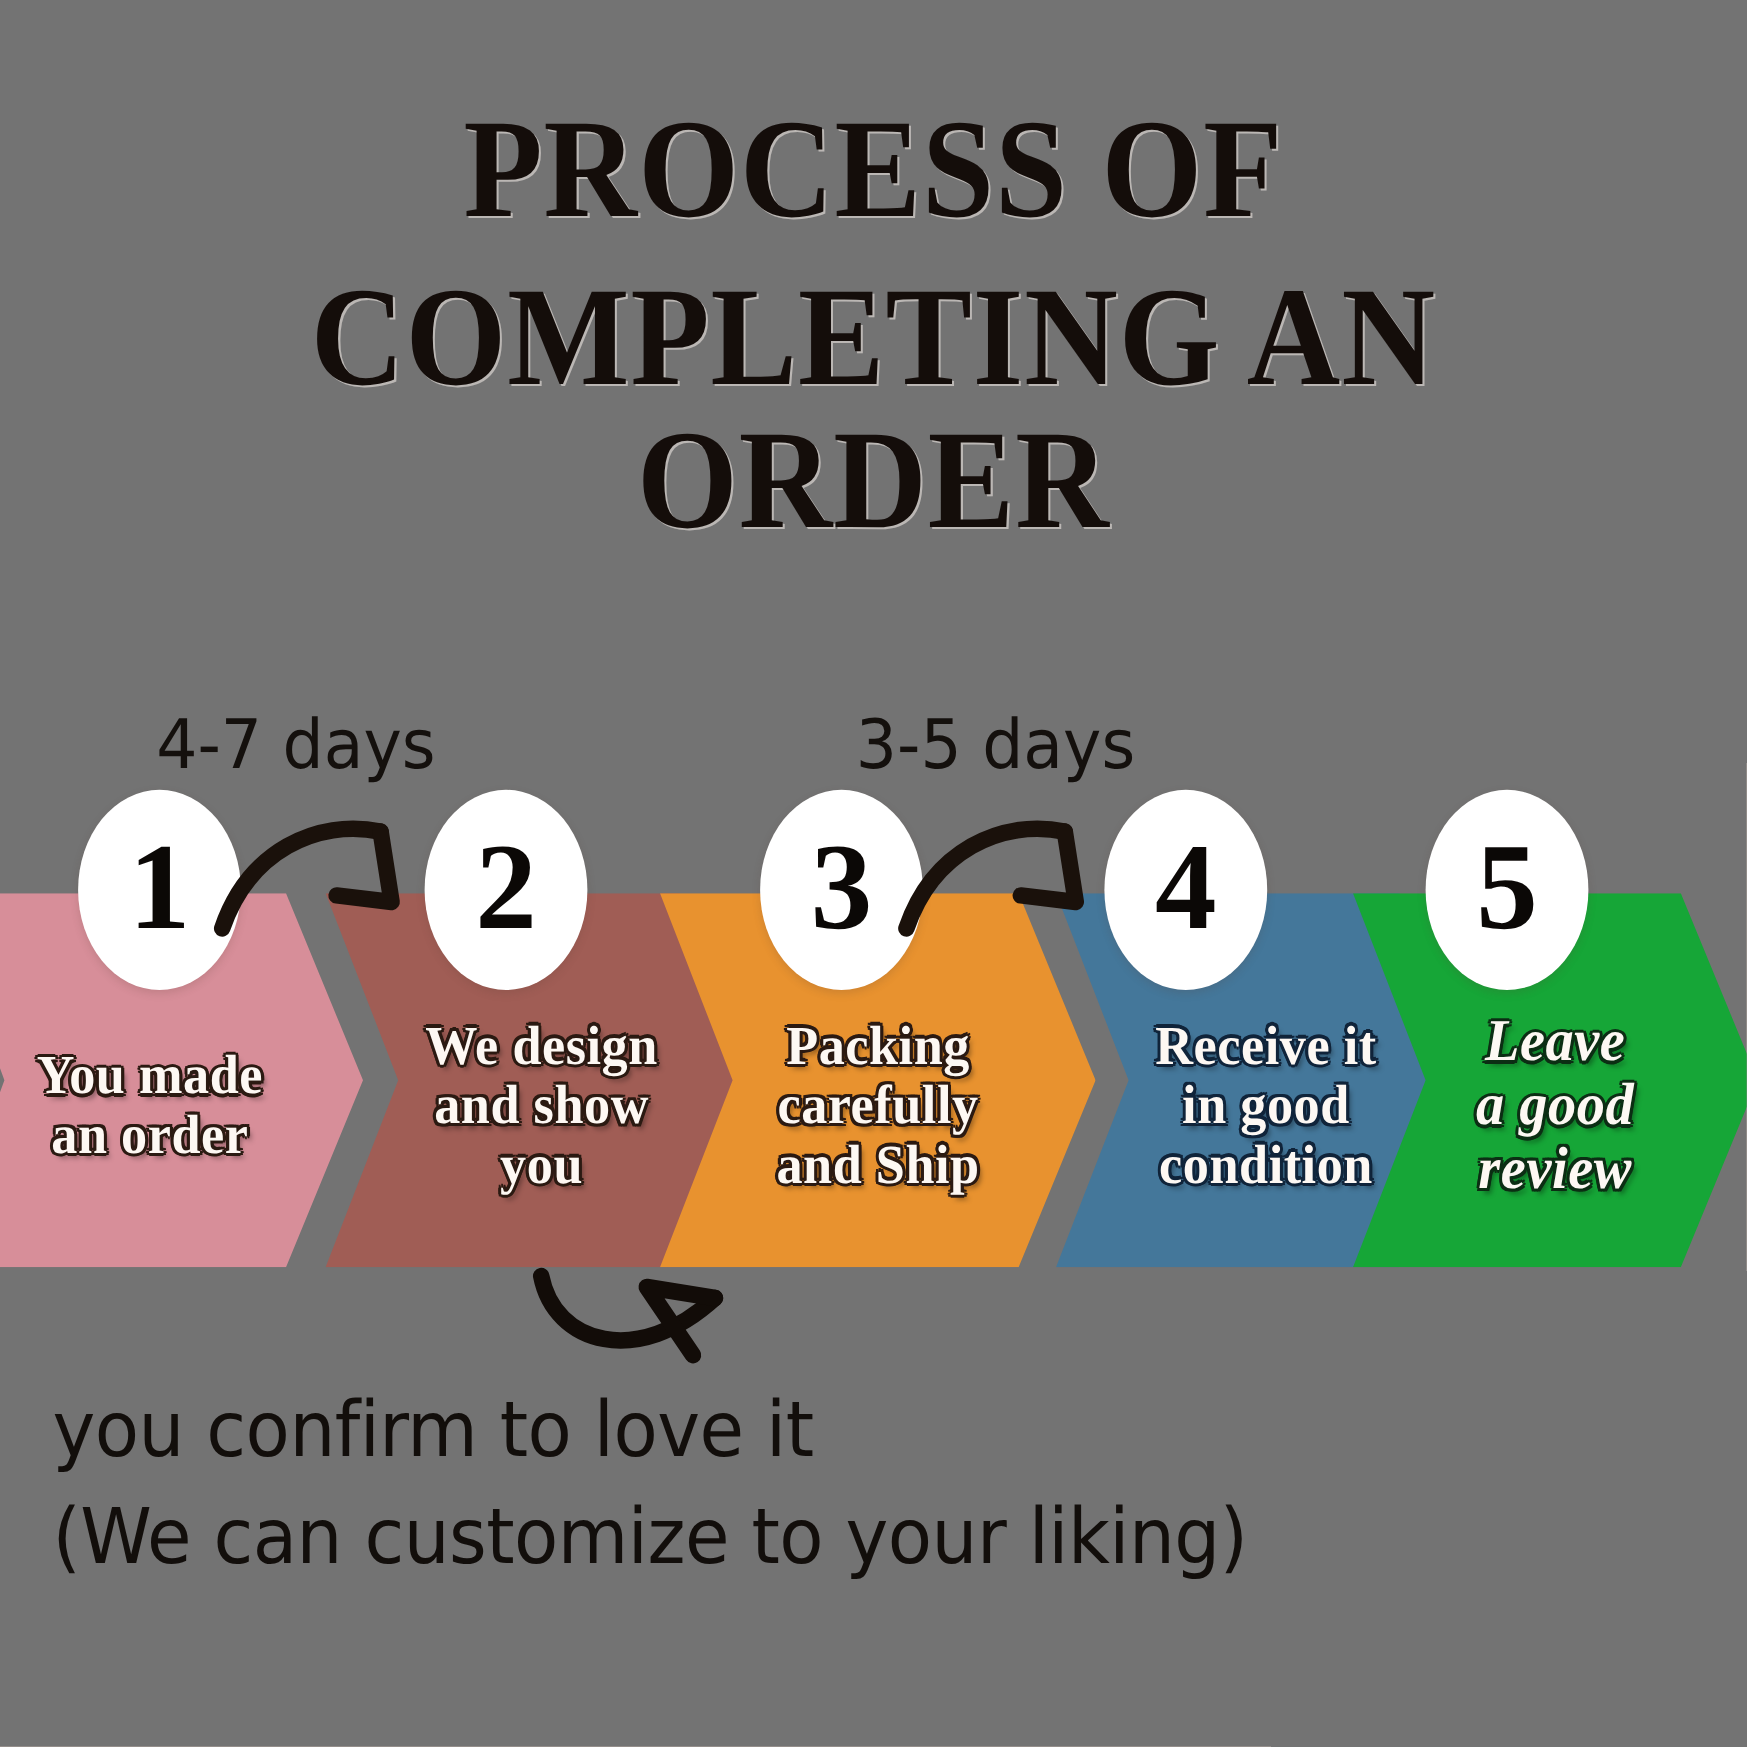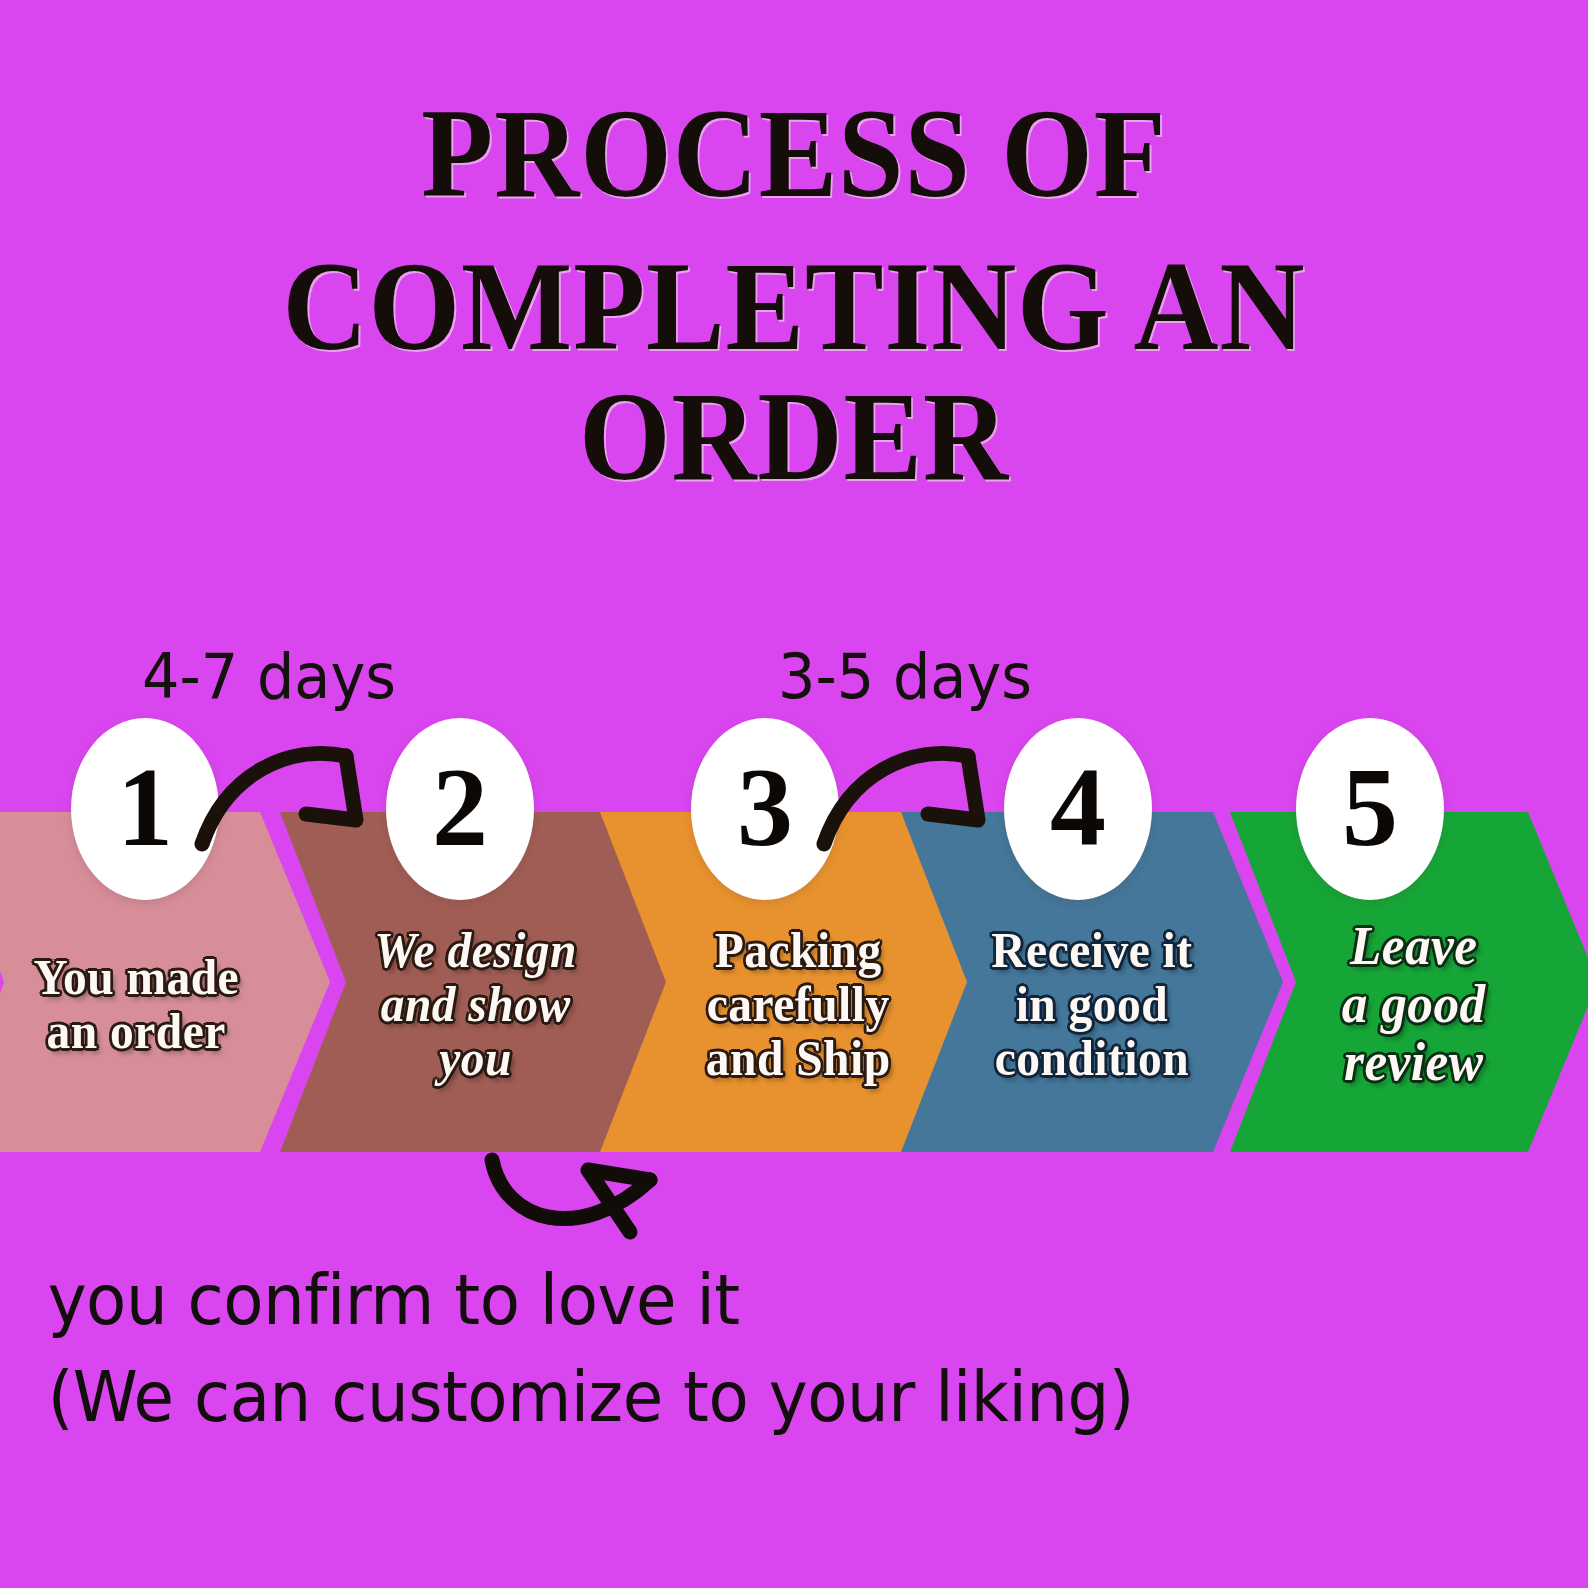--- a/index.html
+++ b/index.html
@@ -165,59 +165,59 @@
     color: #120e0b;
     line-height: 1.22;
     transform: scaleX(0.94);
     letter-spacing: -0.5px;
   }
   .caption-line-2 { margin-top: 12px; }
 </style>
 </head>
 <body style="background: rgb(221, 203, 195);">
 
-<div id="canvas" style="background: #d946ef;">
+<div id="canvas" style="background: #737373;">
 
   <div class="title-block">
     <div class="title-line title-line-1">PROCESS OF</div>
     <div class="title-line title-line-2">COMPLETING AN ORDER</div>
   </div>
 
   <div class="day-label" id="day-label-1">4-7 days</div>
   <div class="day-label" id="day-label-2">3-5 days</div>
 
   <div class="chev-band">
 
     <div class="chev" id="chev-1" style="left:-58px; width:388px;">
       <svg class="chev-shape" viewBox="0 0 388 340" preserveAspectRatio="none">
         <polygon id="poly-1" points="0,0 318,0 388,170 318,340 0,340 62,170" fill="#d78e99"></polygon>
       </svg>
       <div class="chev-label ol-dark">You made
 an order</div>
     </div>
 
-    <div class="chev" id="chev-2" style="left:280px; width:392px;font-style:italic;">
+    <div class="chev" id="chev-2" style="left:296px; width:392px;">
       <svg class="chev-shape" viewBox="0 0 392 340" preserveAspectRatio="none">
         <polygon id="poly-2" points="0,0 322,0 392,170 322,340 0,340 66,170" fill="#a05d55"></polygon>
       </svg>
       <div class="chev-label ol-dark">We design
 and show
 you</div>
     </div>
 
     <div class="chev" id="chev-3" style="left:600px; width:396px;">
       <svg class="chev-shape" viewBox="0 0 396 340" preserveAspectRatio="none">
         <polygon id="poly-3" points="0,0 326,0 396,170 326,340 0,340 66,170" fill="#e8922f"></polygon>
       </svg>
       <div class="chev-label ol-dark">Packing
 carefully
 and Ship</div>
     </div>
 
-    <div class="chev" id="chev-4" style="left:901px; width:382px;">
+    <div class="chev" id="chev-4" style="left:960px; width:382px;">
       <svg class="chev-shape" viewBox="0 0 382 340" preserveAspectRatio="none">
         <polygon id="poly-4" points="0,0 312,0 382,170 312,340 0,340 66,170" fill="#44779a"></polygon>
       </svg>
       <div class="chev-label ol-navy">Receive it
 in good
 condition</div>
     </div>
 
     <div class="chev" id="chev-5" style="left:1230px; width:368px;">
       <svg class="chev-shape" viewBox="0 0 368 340" preserveAspectRatio="none">

